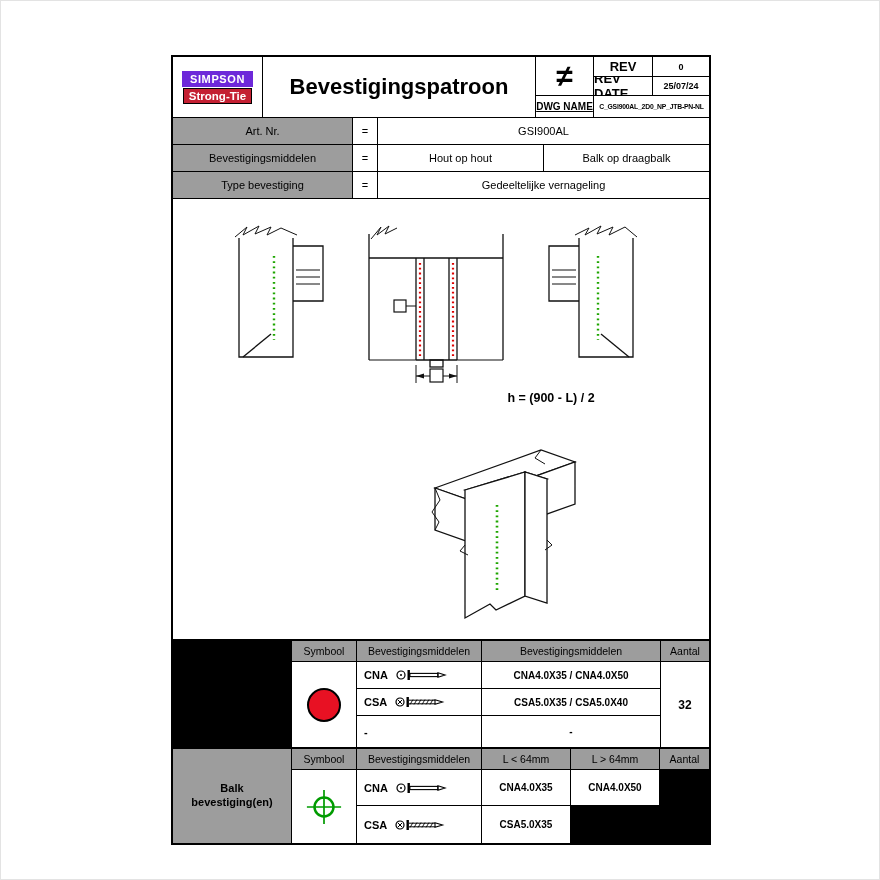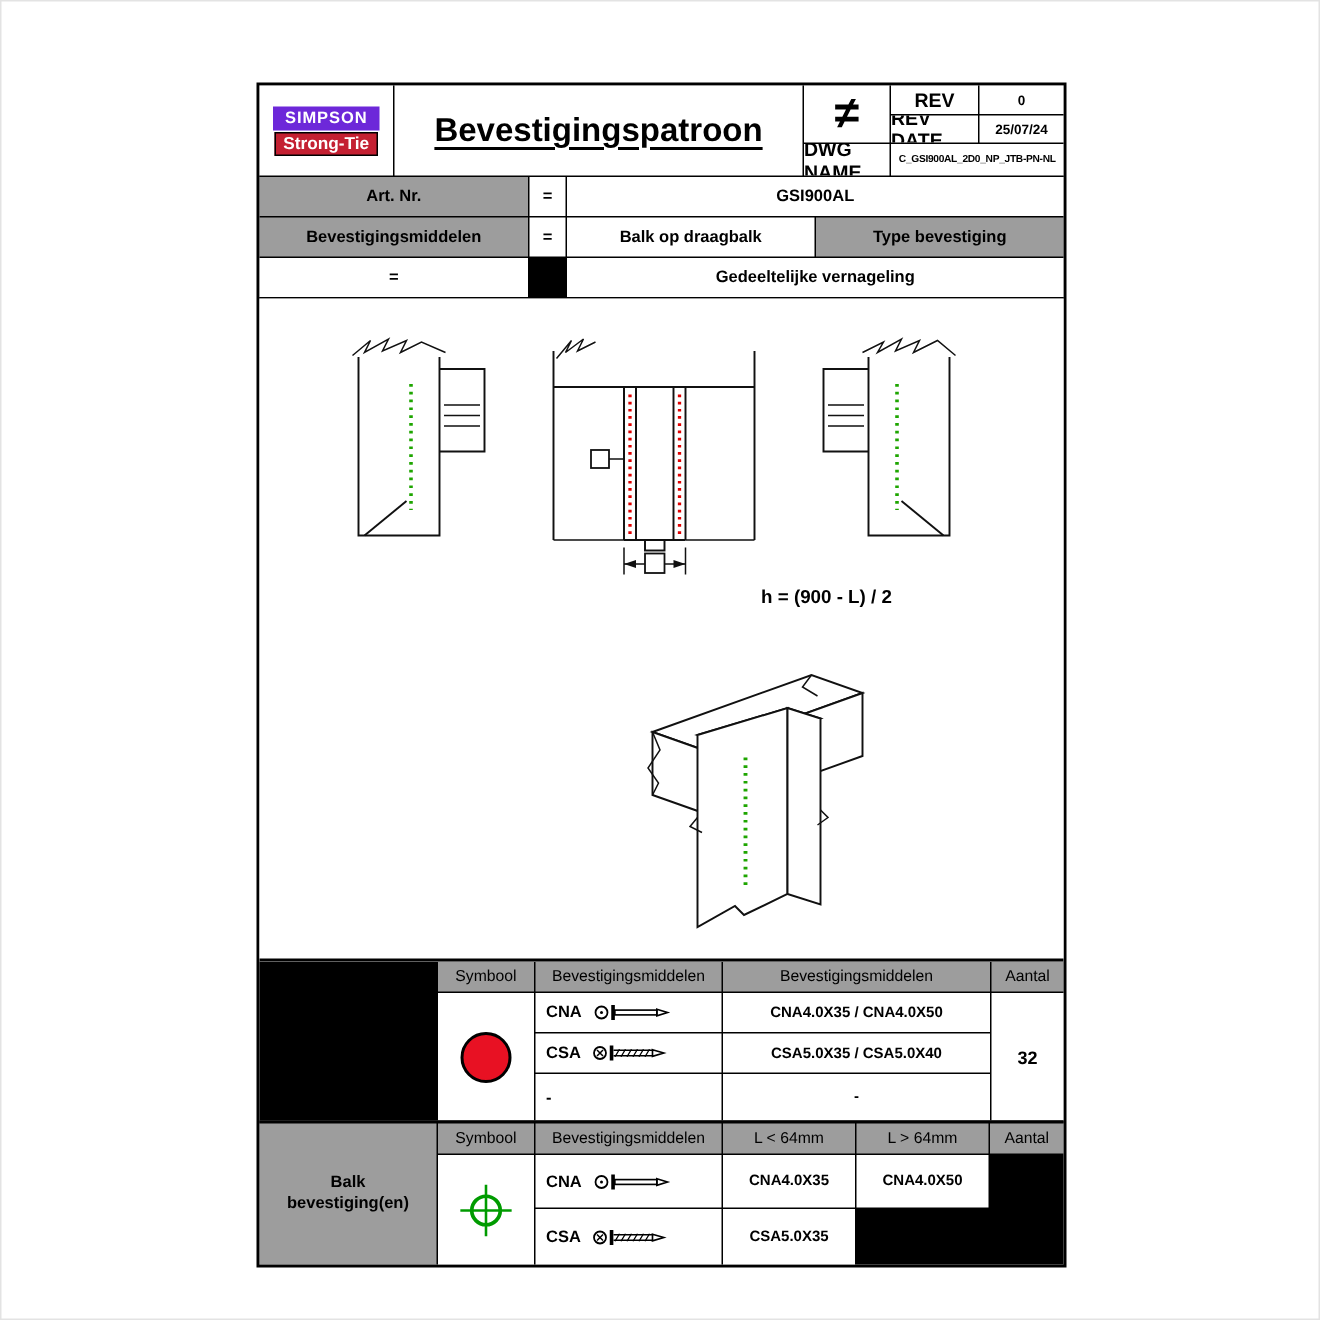--- a/index.html
+++ b/index.html
@@ -10,32 +10,32 @@
 
   
   .hdr { height:60px; display:grid; grid-template-columns:89px 272px 57px 58px 1fr;
          grid-template-rows:19px 18px 1fr; gap:1px; background:#000; border-bottom:1px solid #000; }
   .hdr > div { background:#fff; display:flex; align-items:center; justify-content:center; overflow:hidden; }
   .logo-cell { grid-area:1/1/4/2; flex-direction:column; }
   .logo-black { background:#6d28d9; color:#fff; font-weight:bold; font-size:11px; letter-spacing:.6px; padding:2px 8px; }
   .logo-red { background:var(--brand-red,#cc2030); color:#fff; font-weight:bold; font-size:11.5px;
               padding:1px 5px; border:1.5px solid #000; margin-top:1px; }
   .title-cell { grid-area:1/2/4/3; font-size:22px; font-weight:bold;
-                text-decoration:underline; text-underline-offset:4px; }
+                text-underline-offset:4px; }
   .neq-cell { grid-area:1/3/3/4; font-size:30px; font-weight:bold; }
   .smalllbl { font-size:13px; font-weight:bold; }
   .smallval { font-size:9px; font-weight:bold; }
-  .dwg-lbl { grid-area:3/3/4/4; font-size:13px; font-weight:bold; }
+  .dwg-lbl { grid-area:3/3/4/4; font-size:10px; font-weight:bold;text-decoration:underline; }
   .dwg-val { grid-area:3/4/4/6; font-size:6.8px; font-weight:bold; letter-spacing:-0.2px; }
 
   
   .info { display:grid; grid-template-columns:179px 24px 1fr 1fr; grid-auto-rows:26px;
           gap:1px; background:#000; border-bottom:1px solid #000; }
   .info > div { background:#fff; display:flex; align-items:center; justify-content:center;
-                font-size:11px; font-weight:bold; }
+                font-size:11px; font-weight:normal; }
   .glbl { background:var(--header-gray,#9d9d9d) !important; }
   .span2 { grid-column:3/5; }
 
   
   .draw-area { flex:1; position:relative; background:#fff; border-bottom:2px solid #000; }
   .draw-area svg { position:absolute; inset:0; width:100%; height:100%; }
 
   
   .ftable { display:grid; gap:1px; background:#000; box-sizing:border-box; }
   .t1 { grid-template-columns:118px 64px 124px 178px 1fr; grid-template-rows:20px 26px 26px 1fr;
@@ -73,20 +73,21 @@
     <div class="dwg-val">C_GSI900AL_2D0_NP_JTB-PN-NL</div>
   </div>
 
   <div class="info">
     <div class="glbl">Art. Nr.</div>
     <div>=</div>
     <div class="span2">GSI900AL</div>
 
     <div class="glbl">Bevestigingsmiddelen</div>
     <div>=</div>
+    <div>Hout op hout</div>
     <div>Balk op draagbalk</div>
 
     <div class="glbl">Type bevestiging</div>
     <div>=</div>
     <div class="span2">Gedeeltelijke vernageling</div>
   </div>
 
   <div class="draw-area">
     <svg viewBox="0 0 536 438">
 

